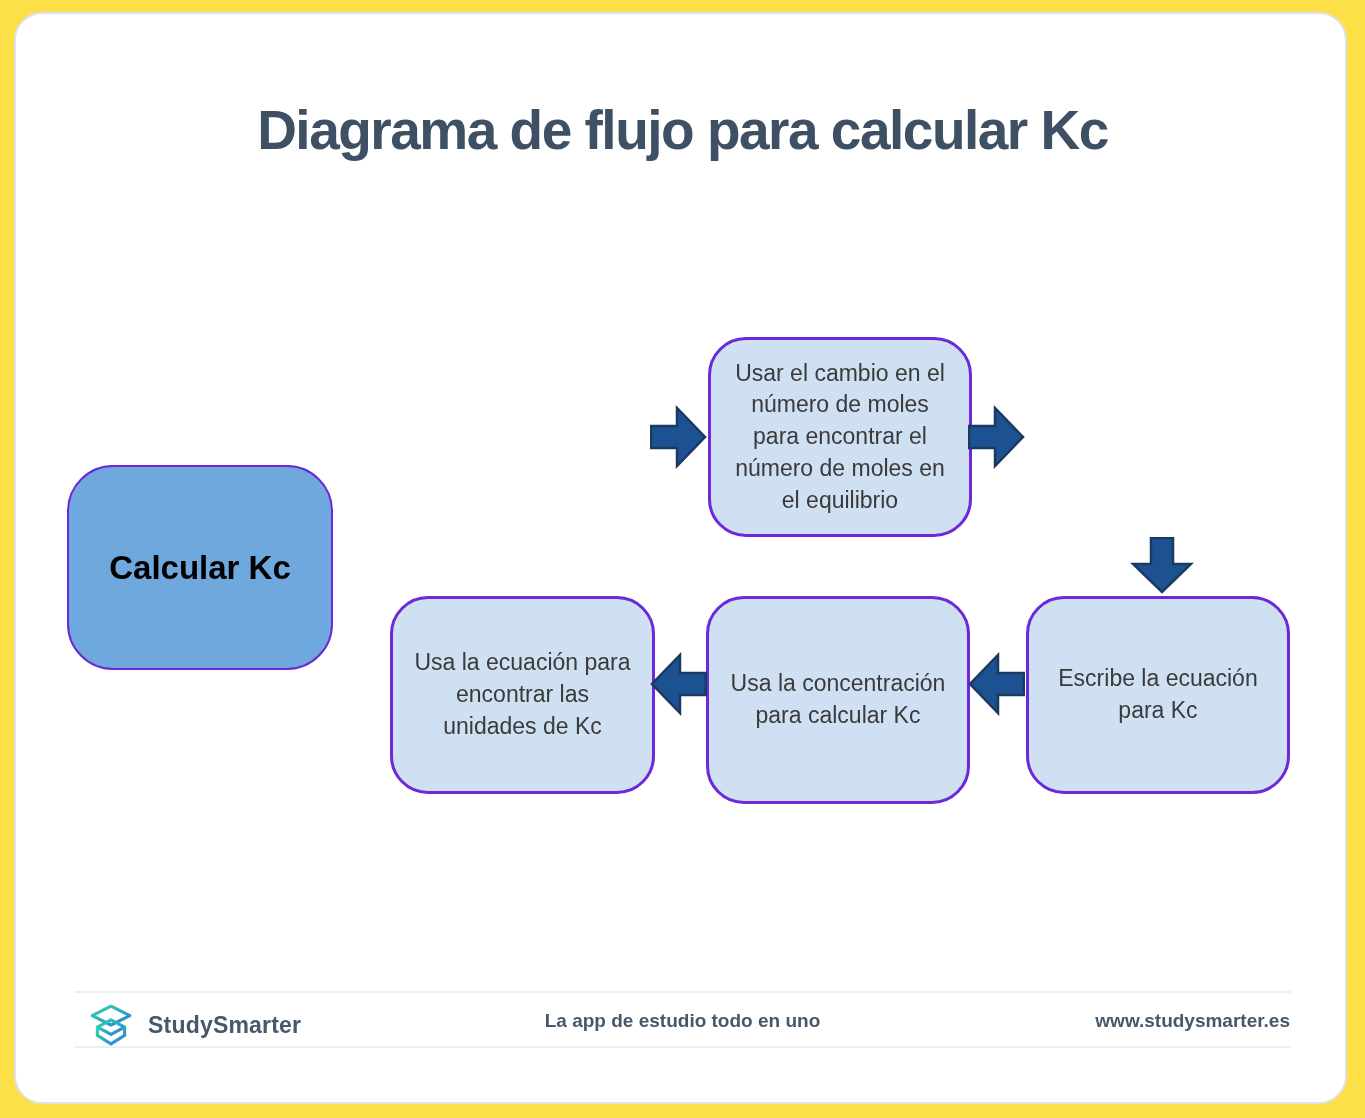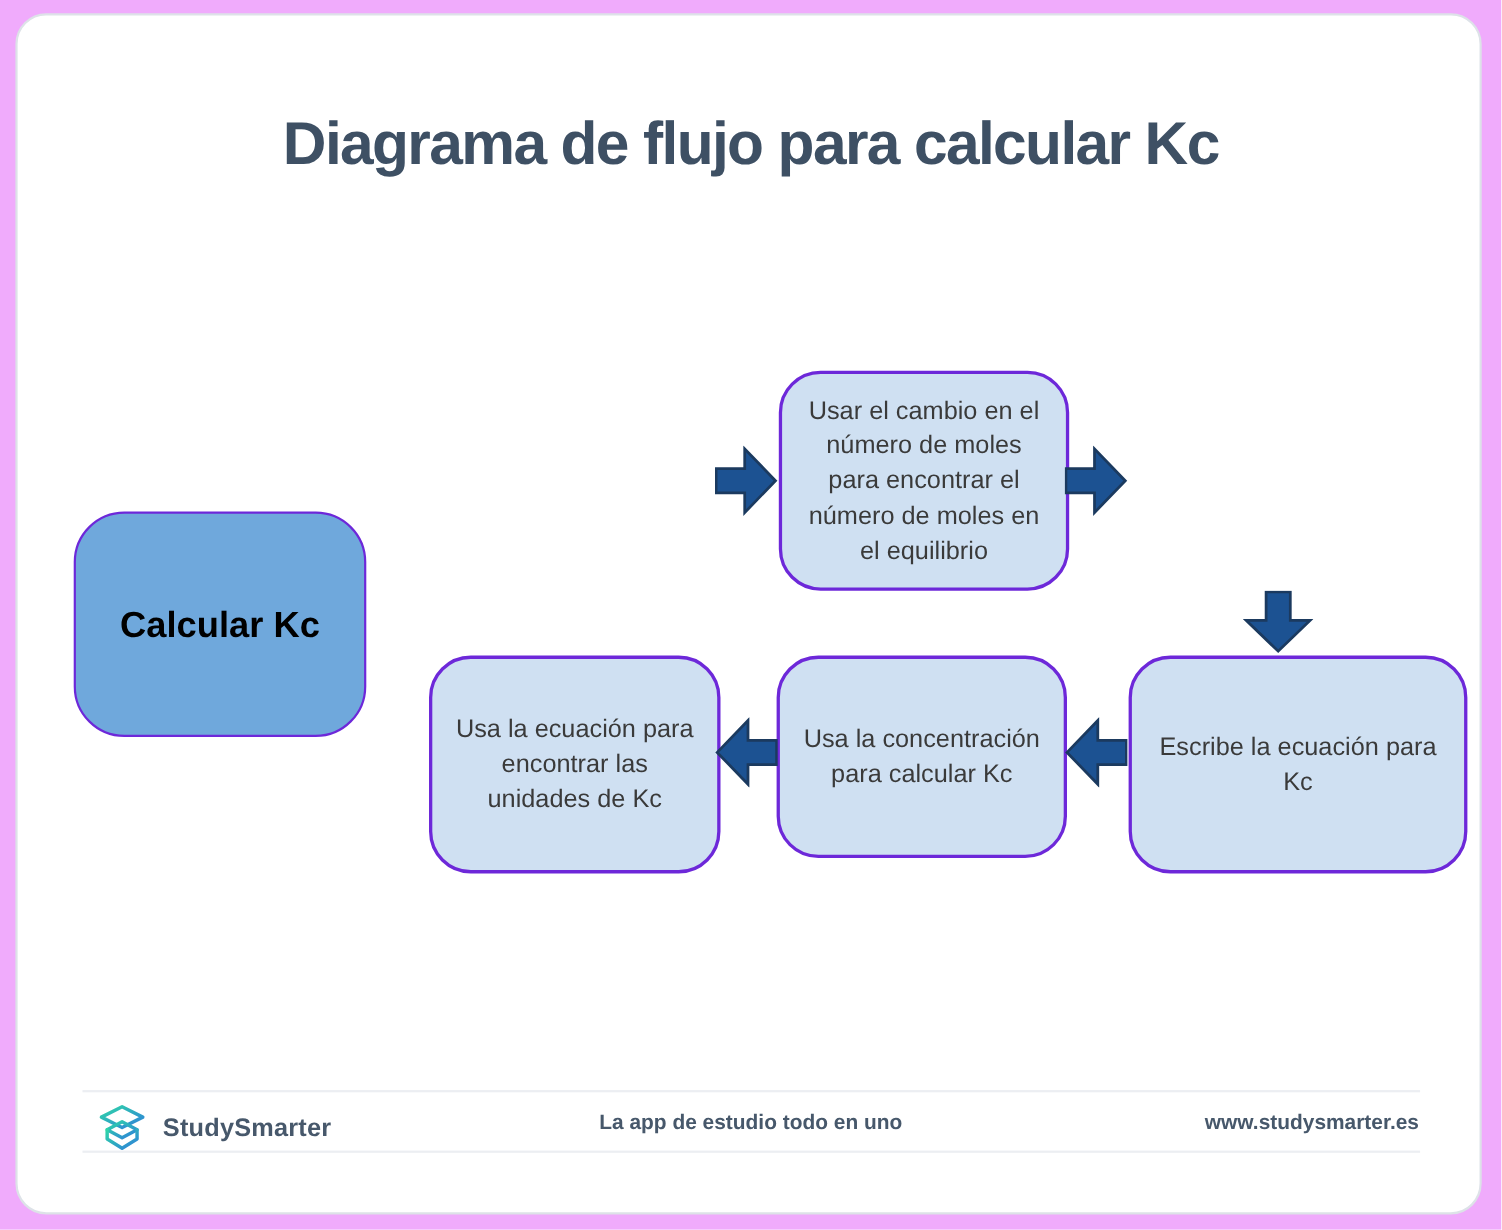--- a/index.html
+++ b/index.html
@@ -1,16 +1,16 @@
 <!DOCTYPE html>
 <html style="--title: #3e5064; --box-fill-light: #cfe0f2; --box-fill-accent: #6fa8dc; --box-border: #323236; --arrow-fill: #1c5292; --arrow-outline: #1b3a5f; --footer-text: #47586b; --logo-teal: #2fd6a7; --logo-blue: #2e7fdb;"><head>
 <meta charset="utf-8">
 <style>
   html,body { margin:0; padding:0; background:#ffffff; font-family:"Liberation Sans", sans-serif; }
-  .canvas { position:relative; width:1365px; height:1118px; background:#f0abfc; overflow:hidden; }
+  .canvas { position:relative; width:1365px; height:1118px; background:#fde047; overflow:hidden; }
 
   .card { position:absolute; left:14px; top:12px; width:1333px; height:1092px;
           border:2px solid #dde2e8; border-radius:28px; background:#ffffff; box-sizing:border-box; }
 
   .title { position:absolute; left:0; top:98px; width:100%; margin:0; text-align:center;
            font-size:55px; font-weight:800; letter-spacing:-1.5px;
            color:var(--title,#3e5064); }
 
   .node { position:absolute; box-sizing:border-box; display:flex; align-items:center; justify-content:center;
           text-align:center; background:var(--box-fill-light,#cfe0f2); border:3px solid #6d28d9;
@@ -44,25 +44,25 @@
   <div class="node start" style="left:67px; top:465px; width:266px; height:205px;">
     <span>Calcular Kc</span>
   </div>
 
 
   <div class="node" style="left:708px; top:337px; width:264px; height:200px; padding:8px 14px;">
     <span>Usar el cambio en el número de moles para encontrar el número de moles en el equilibrio</span>
   </div>
 
 
-  <div class="node" style="left:1026px; top:596px; width:308px; height:198px;">
+  <div class="node" style="left:1026px; top:596px; width:264px; height:198px;">
     <span>Escribe la ecuación para Kc</span>
   </div>
 
-  <div class="node" style="left:706px; top:596px; width:264px; height:184px;">
+  <div class="node" style="left:706px; top:596px; width:264px; height:208px;">
     <span>Usa la concentración para calcular Kc</span>
   </div>
 
   <div class="node" style="left:390px; top:596px; width:265px; height:198px;">
     <span>Usa la ecuación para encontrar las unidades de Kc</span>
   </div>
 
   <svg class="arrow" style="left:650px; top:405px;" width="58" height="64" viewBox="0 0 58 64">
     <polygon points="1,21 27,21 27,3 55,32 27,61 27,43 1,43"></polygon>
   </svg>

